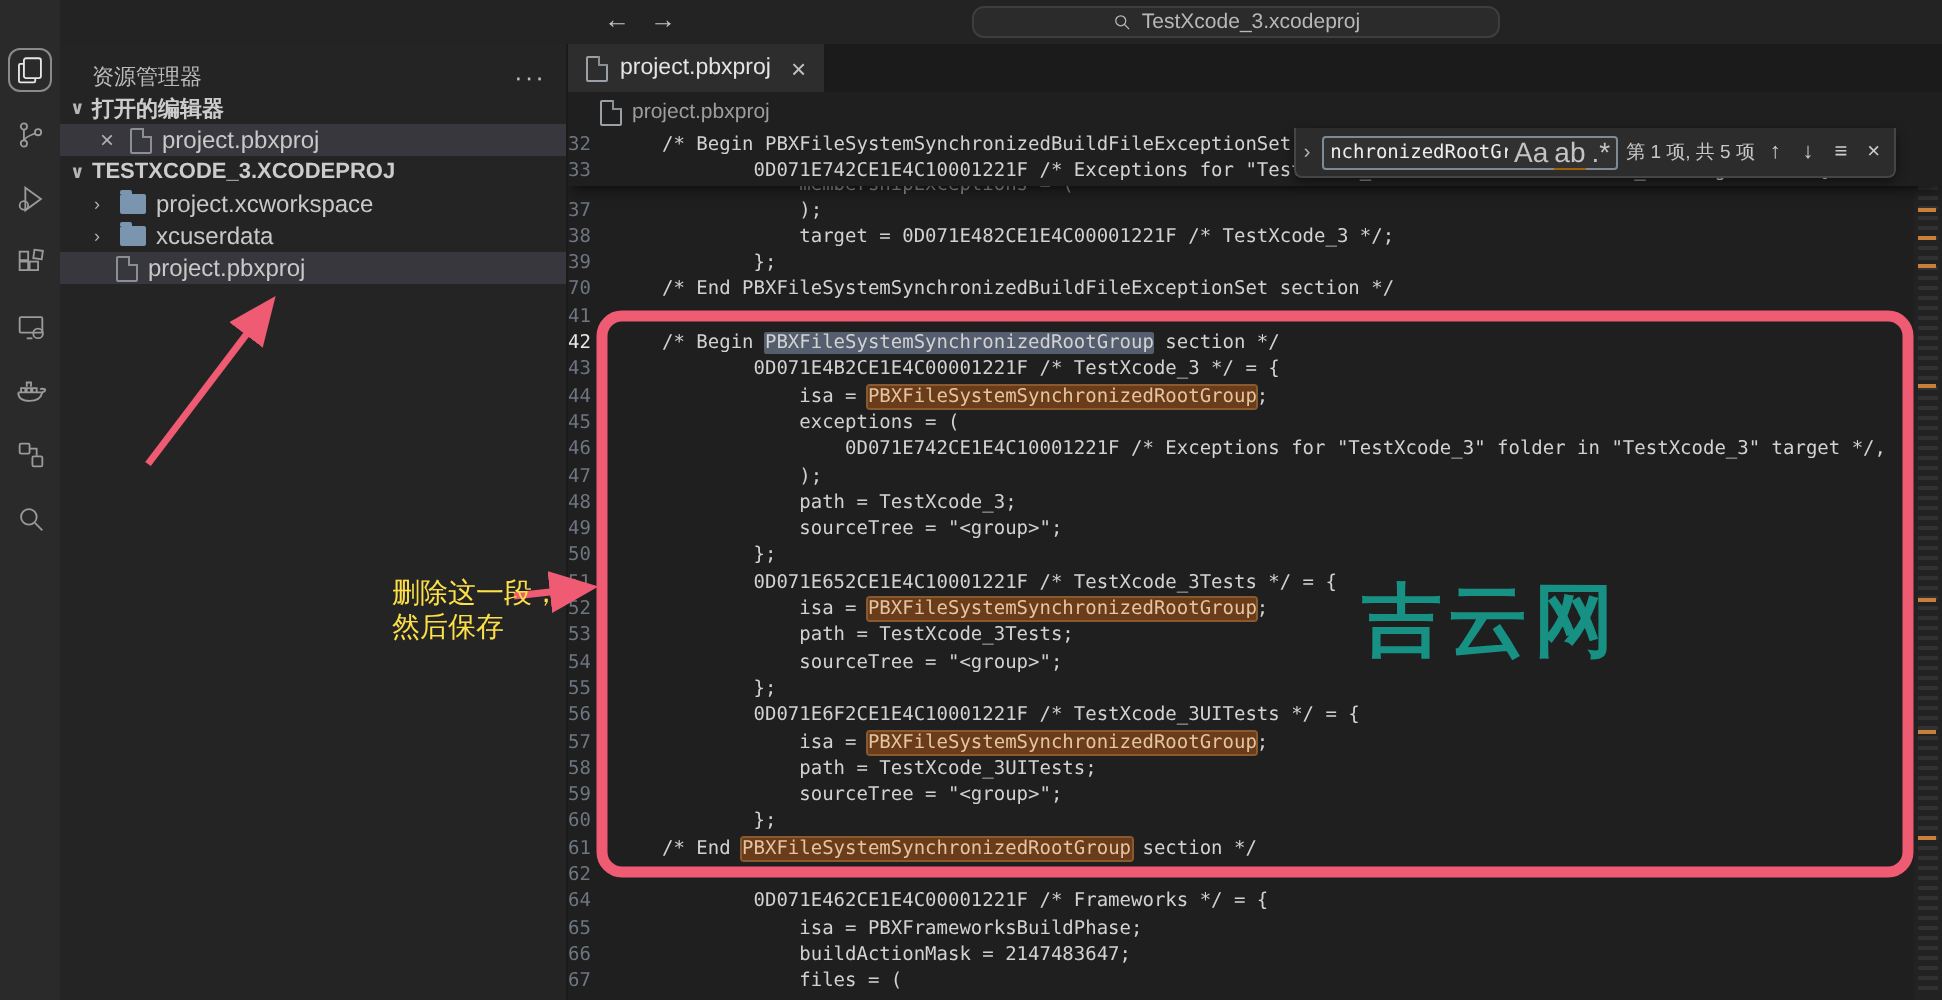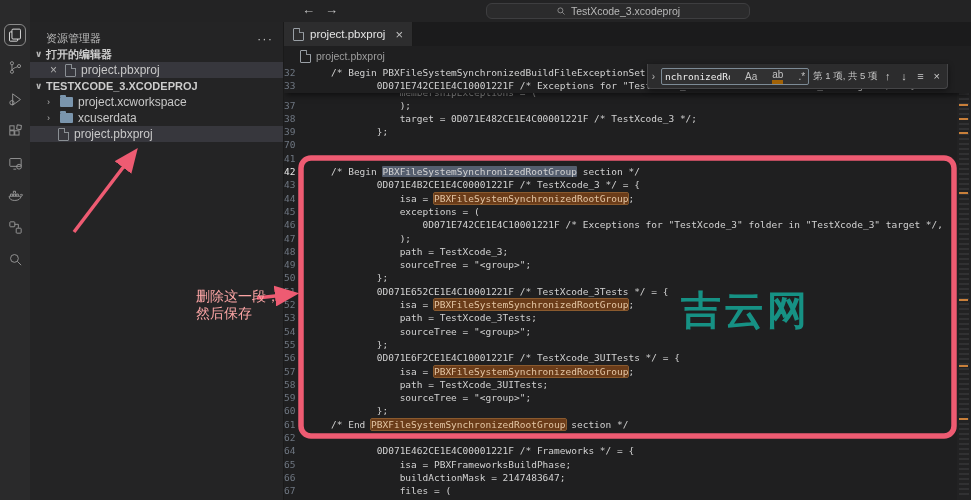--- a/index.html
+++ b/index.html
@@ -56,36 +56,36 @@
   .sliver .crow { margin-top:-7px; }
   .sliver .txt { color:#8d8d8d; }
   .m-cur  { background:#555e6e; border-radius:1px; }
   .m-find { background:#6b3c19; outline:1px solid #8a5a2e; border-radius:1px; color:#e3c5a4; }
 
   
   .findwidget { position:absolute; left:363px; top:42px; width:301px; height:25px; background:#2c2c2d; border:1px solid #454547; border-top:none; border-radius:0 0 4px 4px; z-index:20; display:flex; align-items:center; padding:0 4px 0 2px; gap:4px; box-shadow:0 2px 6px rgba(0,0,0,.45); }
   .fw-toggle { color:#b9b9b9; font-size:10px; width:8px; text-align:center; }
   .fw-input { width:148px; height:17px; background:#313132; border:1px solid #7d8b96; border-radius:2px; display:flex; align-items:center; padding:0 3px; gap:3px; }
   .fw-input .fw-text { font-family:"DejaVu Sans Mono",monospace; font-size:9.5px; color:#eeeeee; white-space:nowrap; overflow:hidden; flex:1; }
-  .fw-opt { font-size:10px; color:#c3c3c3; flex:none;margin-left:12px; }
-  .fw-opt.word { border-bottom:4px solid #a16207; }
+  .fw-opt { font-size:14px; color:#c3c3c3; flex:none; }
+  .fw-opt.word { border-bottom:1px solid #a16207; }
   .fw-results { font-size:9.5px; color:#c7c7c7; white-space:nowrap; }
   .fw-btn { color:#cccccc; font-size:11px; width:14px; text-align:center; }
 
   
   .minimap { position:absolute; right:0; top:0; width:14px; height:434px; background:#222223; }
   .mm-lines { position:absolute; inset:2px 2px 2px 2px; background:repeating-linear-gradient(to bottom, #3d3d3f 0 2px, transparent 2px 5px); opacity:.55; }
   .mm-mark { position:absolute; left:2px; width:9px; height:2px; background:#c87f3a; }
 
   
   .watermark { position:absolute; left:681px; top:283px; z-index:15; font-size:40px; font-weight:bold; letter-spacing:3px; color:#14b8a6; opacity:.75; font-family:"DejaVu Sans",sans-serif; }
 
   
   .overlay { position:absolute; left:0; top:0; width:971px; height:500px; z-index:40; pointer-events:none; }
-  .anno-text { position:absolute; z-index:41; color:#fca5a5; font-size:14px; line-height:17px; font-weight:500; }
+  .anno-text { position:absolute; z-index:41; color:#fde047; font-size:14px; line-height:17px; font-weight:500; }
 </style>
 </head>
 <body>
 
 <div class="activitybar">
   <div class="ab-icon active">
     <svg viewBox="0 0 24 24">
         <rect x="7" y="3" width="12" height="14" rx="1.5"></rect>
         <path d="M7 7 H4.5 a1 1 0 0 0 -1 1 v11 a1 1 0 0 0 1 1 H14 a1 1 0 0 0 1-1 V17"></path>
       </svg>
@@ -207,21 +207,21 @@
         <div class="crow"><span class="num">32</span><span class="txt">/* Begin PBXFileSystemSynchronizedBuildFileExceptionSet section */</span></div>
         <div class="crow"><span class="num">33</span><span class="txt">        0D071E742CE1E4C10001221F /* Exceptions for "TestXcode_3" folder in "TestXcode_3" target */ = {</span></div>
       </div>
     <div class="sliver" id="sliver">
         <div class="crow"><span class="num"></span><span class="txt">            membershipExceptions = (</span></div>
       </div>
     <div id="code-lines">
         <div class="crow"><span class="num">37</span><span class="txt">            );</span></div>
         <div class="crow"><span class="num">38</span><span class="txt">            target = 0D071E482CE1E4C00001221F /* TestXcode_3 */;</span></div>
         <div class="crow"><span class="num">39</span><span class="txt">        };</span></div>
-        <div class="crow"><span class="num">70</span></div>
+        <div class="crow"><span class="num">70</span><span class="txt">/* End PBXFileSystemSynchronizedBuildFileExceptionSet section */</span></div>
         <div class="crow"><span class="num">41</span><span class="txt"> </span></div>
         <div class="crow active"><span class="num">42</span><span class="txt">/* Begin <span class="m-cur">PBXFileSystemSynchronizedRootGroup</span> section */</span></div>
         <div class="crow"><span class="num">43</span><span class="txt">        0D071E4B2CE1E4C00001221F /* TestXcode_3 */ = {</span></div>
         <div class="crow"><span class="num">44</span><span class="txt">            isa = <span class="m-find">PBXFileSystemSynchronizedRootGroup</span>;</span></div>
         <div class="crow"><span class="num">45</span><span class="txt">            exceptions = (</span></div>
         <div class="crow"><span class="num">46</span><span class="txt">                0D071E742CE1E4C10001221F /* Exceptions for "TestXcode_3" folder in "TestXcode_3" target */,</span></div>
         <div class="crow"><span class="num">47</span><span class="txt">            );</span></div>
         <div class="crow"><span class="num">48</span><span class="txt">            path = TestXcode_3;</span></div>
         <div class="crow"><span class="num">49</span><span class="txt">            sourceTree = "&lt;group&gt;";</span></div>
         <div class="crow"><span class="num">50</span><span class="txt">        };</span></div>

